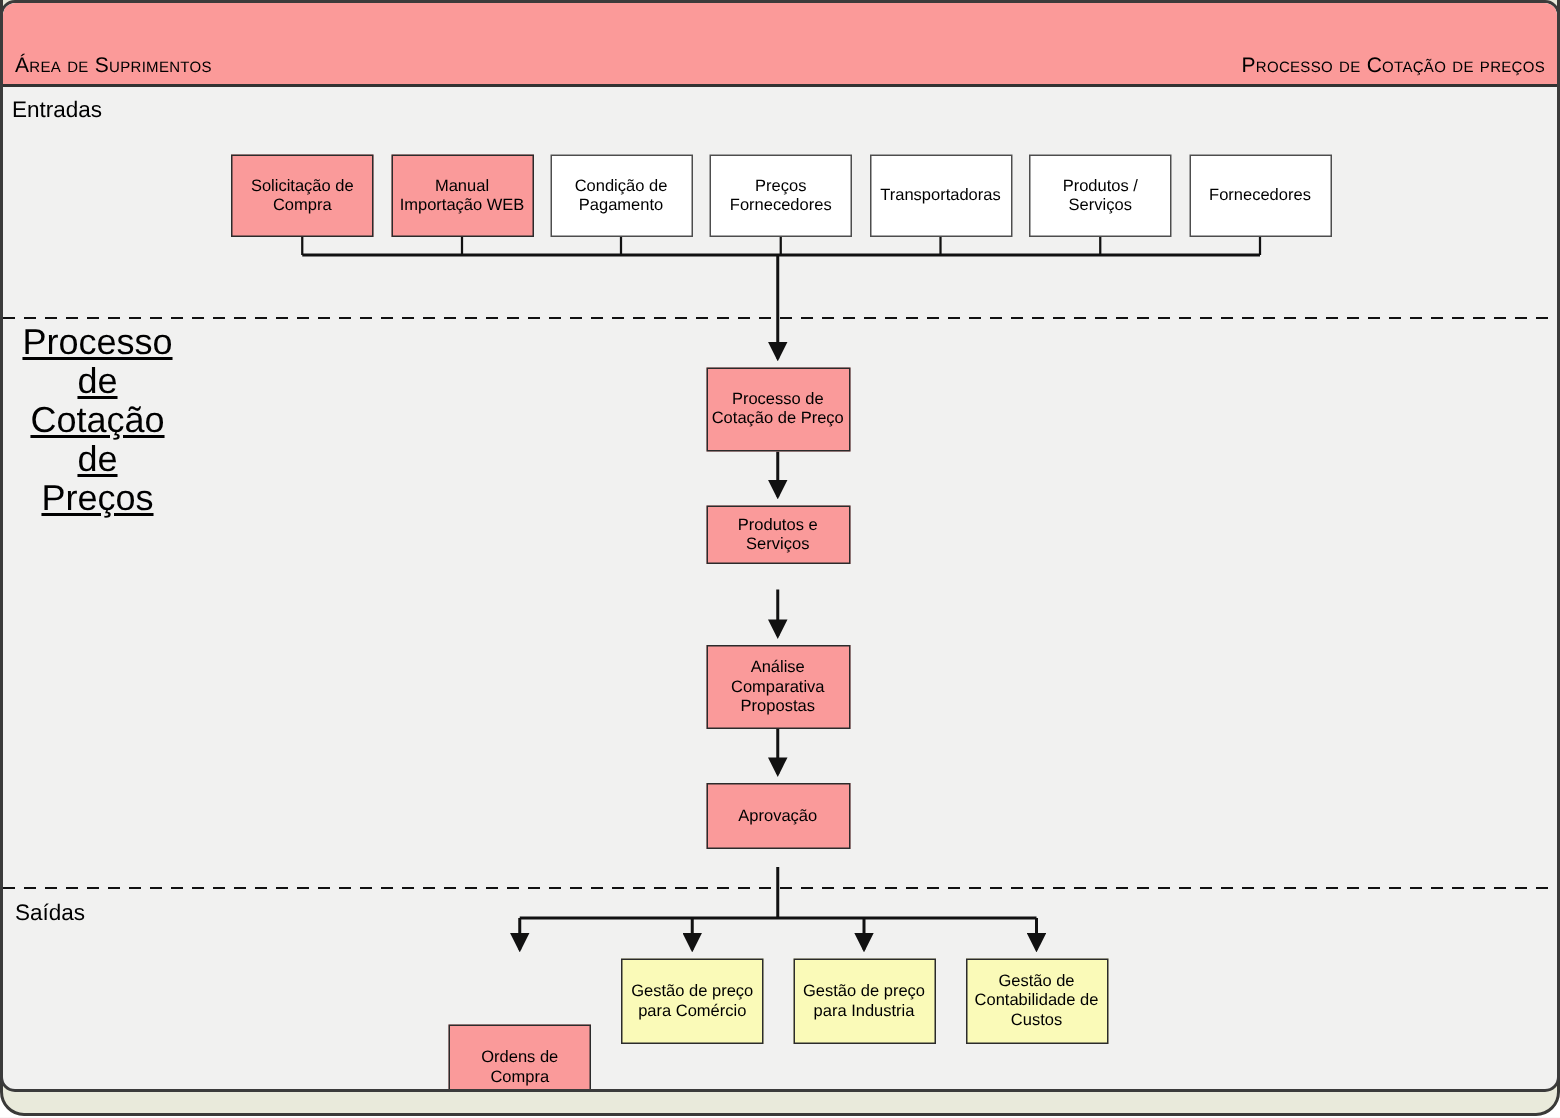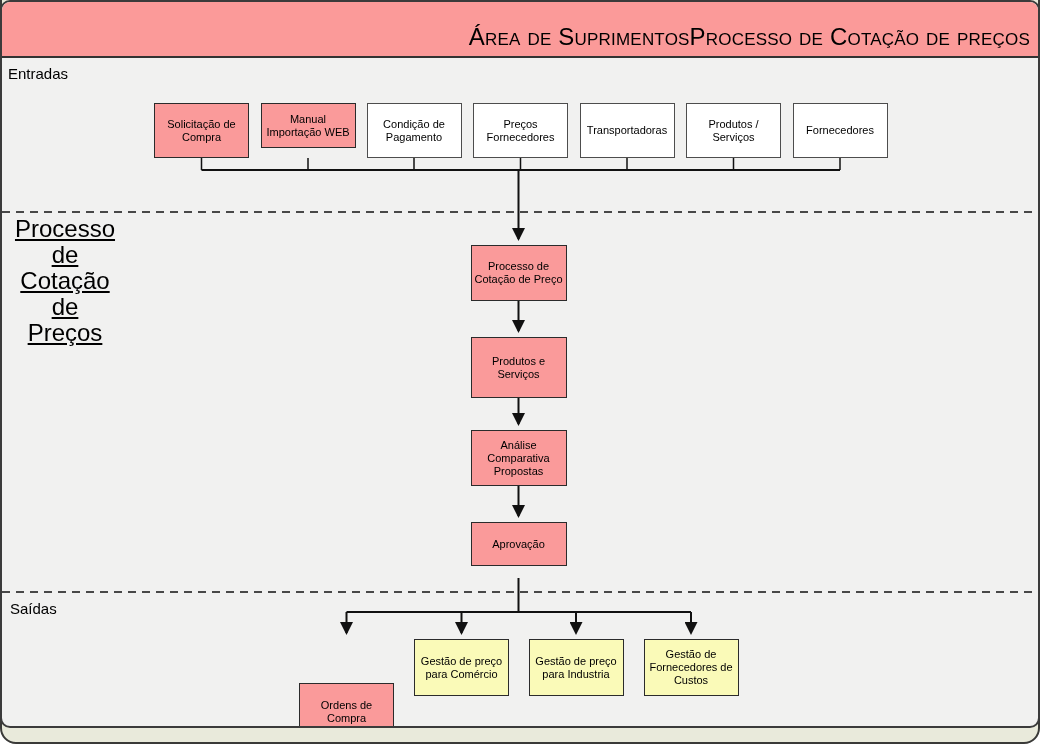--- a/index.html
+++ b/index.html
@@ -27,24 +27,24 @@
     overflow: hidden;
   }
   .header-band {
     position: absolute;
     left: 0; top: 0; width: 100%; height: 56px;
     background: #fb9a99;
     border-bottom: 2px solid #333;
     border-radius: 8px 8px 0 0;
     display: flex;
     align-items: flex-end;
-    justify-content: flex-end;
+    justify-content: space-between;
     padding: 0 8px 5px 8px;
     font-variant: small-caps;
-    font-size: 24px;
+    font-size: 14px;
     letter-spacing: 0.2px;
   }
   .diagram {
     position: absolute;
     left: 0; top: 0; width: 1036px; height: 724px;
   }
   .section-label {
     position: absolute;
     font-size: 15px;
   }
@@ -119,29 +119,29 @@
     <div class="side-label">
       <div>Processo de</div>
       <div>Cotação de</div>
       <div>Preços</div>
     </div>
 
     <div class="section-label" style="left:8px; top:598px;">Saídas</div>
 
     <div id="boxes">
         <div class="fbox pink" style="left: 152px; top: 101px; width: 95px; height: 55px;">Solicitação de Compra</div>
-        <div class="fbox pink" style="left: 258.5px; top: 101px; width: 95px; height: 45px;">Manual Importação WEB</div>
+        <div class="fbox pink" style="left: 258.5px; top: 101px; width: 95px; height: 55px;">Manual Importação WEB</div>
         <div class="fbox white" style="left: 364.5px; top: 101px; width: 95px; height: 55px;">Condição de Pagamento</div>
         <div class="fbox white" style="left: 471px; top: 101px; width: 95px; height: 55px;">Preços Fornecedores</div>
         <div class="fbox white" style="left: 577.5px; top: 101px; width: 95px; height: 55px;">Transportadoras</div>
         <div class="fbox white" style="left: 684px; top: 101px; width: 95px; height: 55px;">Produtos / Serviços</div>
         <div class="fbox white" style="left: 790.5px; top: 101px; width: 95px; height: 55px;">Fornecedores</div>
         <div class="fbox pink" style="left: 468.5px; top: 243px; width: 96px; height: 56px;">Processo de Cotação de Preço</div>
-        <div class="fbox pink" style="left: 468.5px; top: 335px; width: 96px; height: 61px;">Produtos e Serviços</div>
+        <div class="fbox pink" style="left: 468.5px; top: 335px; width: 96px; height: 39px;">Produtos e Serviços</div>
         <div class="fbox pink" style="left: 468.5px; top: 428px; width: 96px; height: 56px;">Análise Comparativa Propostas</div>
         <div class="fbox pink" style="left: 468.5px; top: 520px; width: 96px; height: 44px;">Aprovação</div>
         <div class="fbox pink" style="left: 297px; top: 637px; width: 95px; height: 57px; margin-top: 44px;">Ordens de Compra</div>
         <div class="fbox yellow" style="left: 412px; top: 637px; width: 95px; height: 57px;">Gestão de preço para Comércio</div>
         <div class="fbox yellow" style="left: 526.5px; top: 637px; width: 95px; height: 57px;">Gestão de preço para Industria</div>
-        <div class="fbox yellow" style="left: 641.5px; top: 637px; width: 95px; height: 57px;">Gestão de Fornecedores de Custos</div>
+        <div class="fbox yellow" style="left: 641.5px; top: 637px; width: 95px; height: 57px;">Gestão de Contabilidade de Custos</div>
       </div>
   </div>
 </div>
 
 </body></html>

